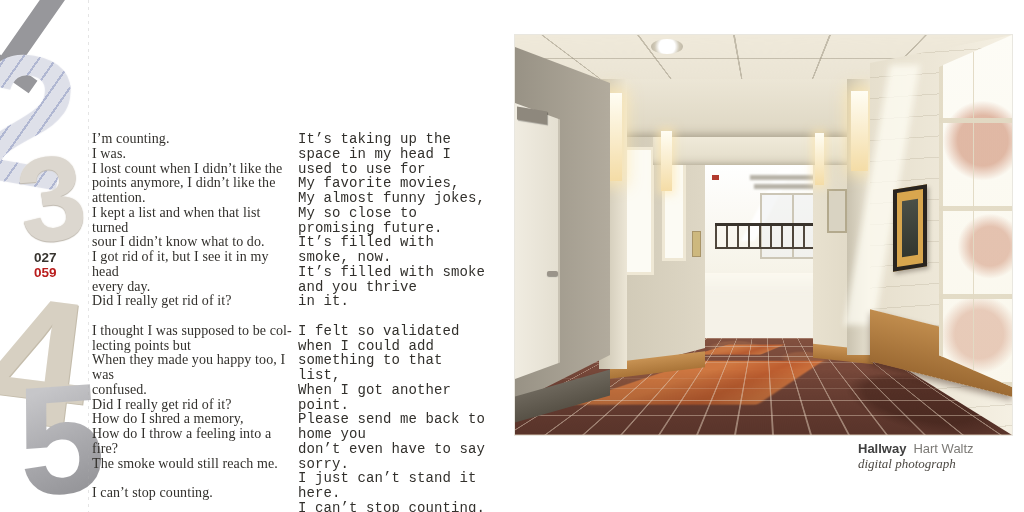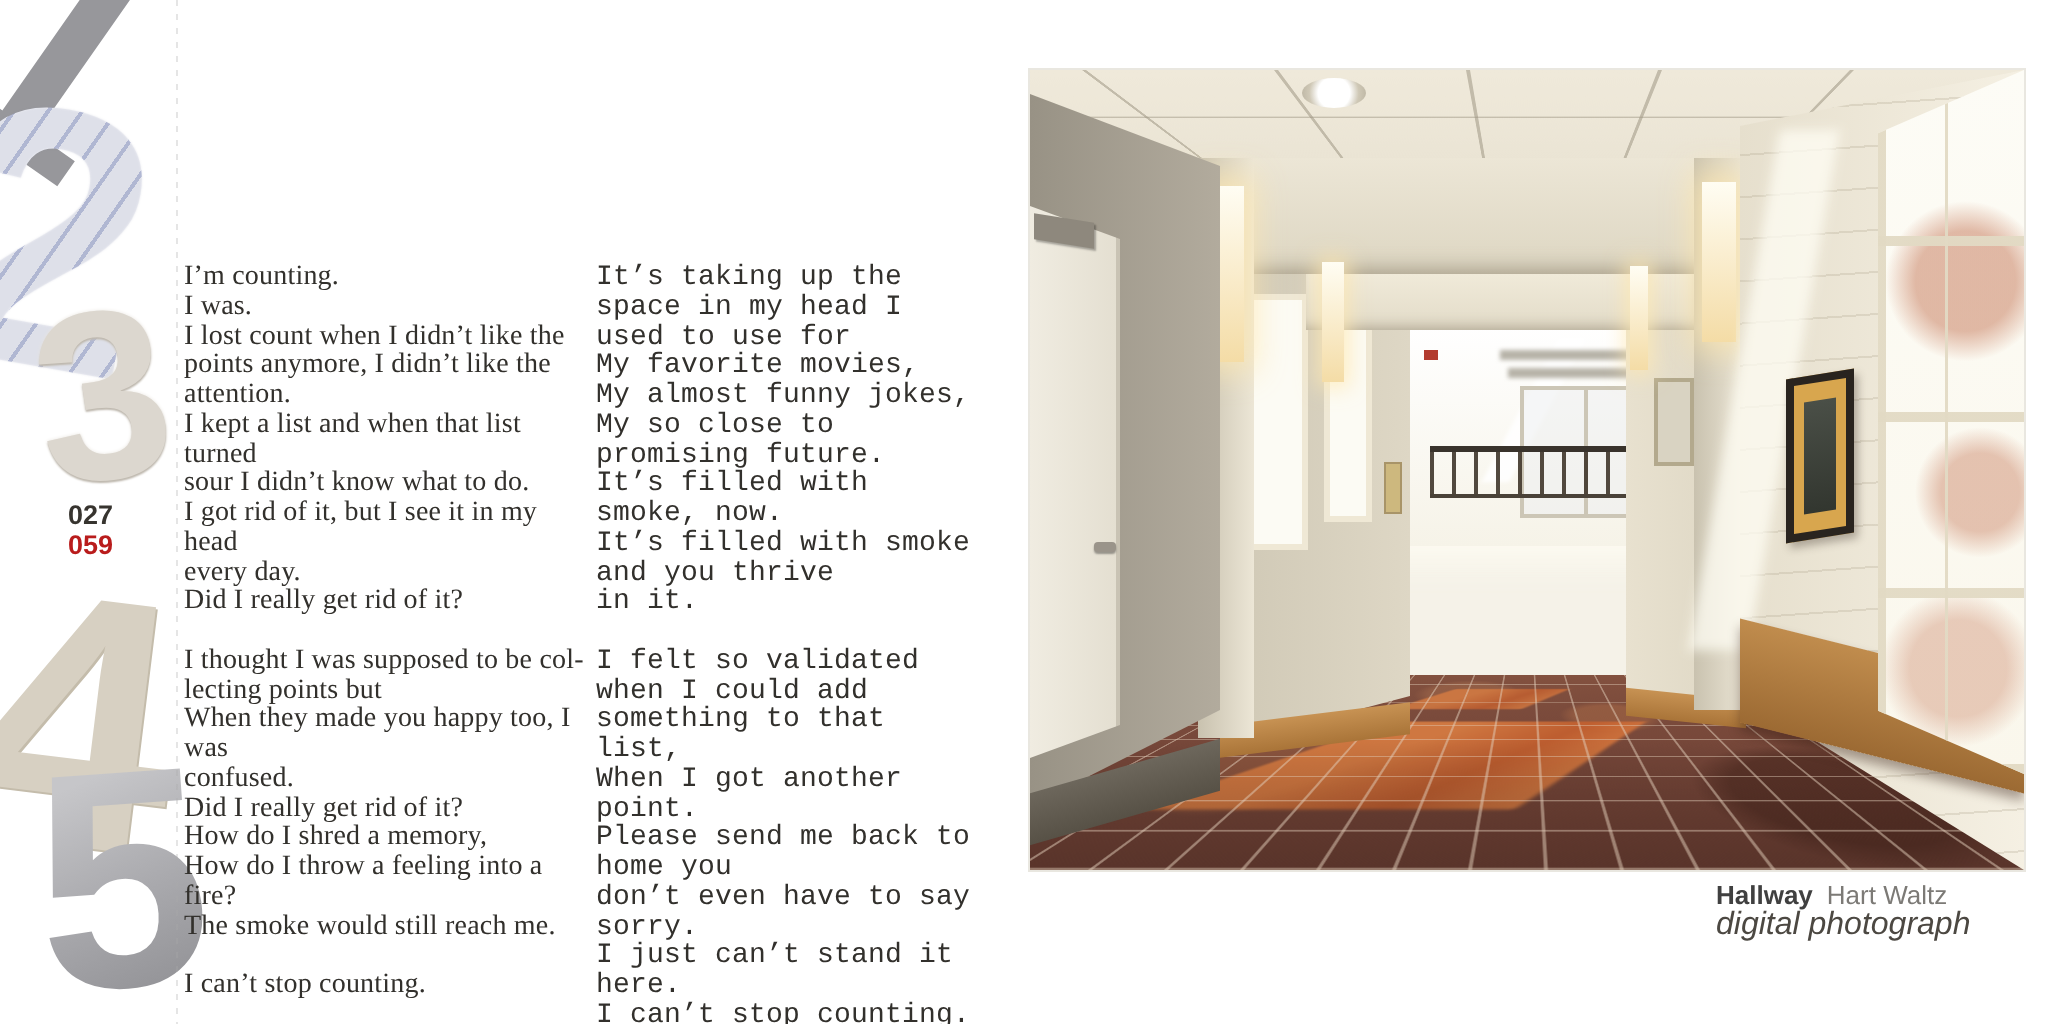--- a/index.html
+++ b/index.html
@@ -190,22 +190,22 @@
                  linear-gradient(90deg, rgba(226,218,196,.95) 0 4px, transparent 4px),
                  linear-gradient(90deg, transparent 0 46%, rgba(226,218,196,.95) 46% 48%, transparent 48%); }
   .base-right { left:355px; top:292px; width:142px; height:52px; z-index:7;
                 background:linear-gradient(#c08c4d,#9c6a33); transform:skewY(14deg);
                 box-shadow:0 4px 6px rgba(50,25,15,.4); }
 
   
   .caption { position:absolute; left:858px; top:441px; line-height:14px; }
   .cap-title  { font-size:13px; font-weight:700; color:#404040; margin-right:7px; }
   .cap-author { font-size:13px; color:#7c7a76; }
-  .cap-medium { font-family:Liberation Sans, sans-serif; font-style:italic;
-                font-size:16px; color:#4c4842; margin-top:1px; }
+  .cap-medium { font-family:Liberation Serif, serif; font-style:italic;
+                font-size:13px; color:#4c4842; margin-top:1px; }
 </style>
 </head>
 <body>
 
 <div class="spread">
 
   <div class="deco deco-1">1</div>
   <div class="deco deco-2">2</div>
   <div class="deco deco-3">3</div>
   <div class="deco deco-4">4</div>

